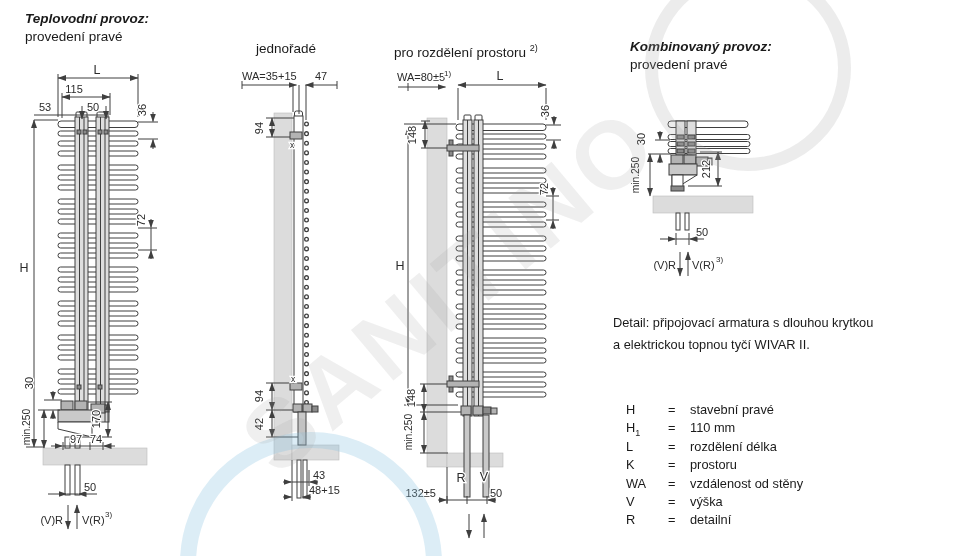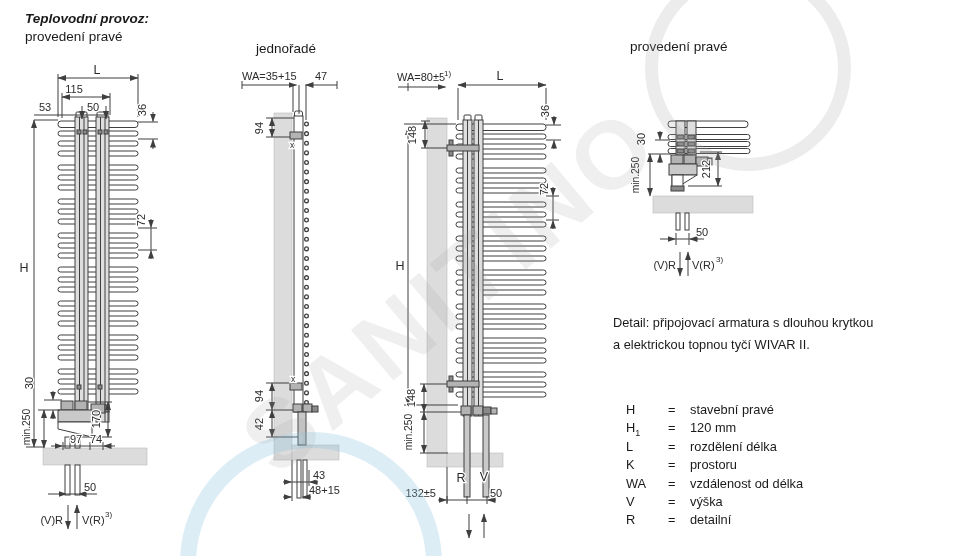--- a/index.html
+++ b/index.html
@@ -40,21 +40,23 @@
 <body>
 
 <div id="page">
 
   
   <div class="htitle" style="left:25px;top:10px;">
     <div class="bold">Teplovodní provoz:</div>
     <div>provedení pravé</div>
   </div>
   <div class="htitle" style="left:236px;top:40px;margin-left:20px;">jednořadé</div>
+  <div class="htitle" style="left:394px;top:40px;"><span>pro rozdělení prostoru</span> <sup>2)</sup></div>
   <div class="htitle" style="left:630px;top:38px;">
+    <div class="bold">Kombinovaný provoz:</div>
     <div>provedení pravé</div>
   </div>
 
   <svg width="960" height="556" viewBox="0 0 960 556">
     <defs>
       <marker id="ae" orient="auto" markerWidth="9" markerHeight="7" refX="8" refY="3">
         <path d="M0,0L8.5,3L0,6z" fill="#3f3f3f"></path>
       </marker>
       <marker id="as" orient="auto-start-reverse" markerWidth="9" markerHeight="7" refX="8" refY="3">
         <path d="M0,0L8.5,3L0,6z" fill="#3f3f3f"></path>
@@ -383,36 +385,36 @@
   
   <div id="legend">
     <div class="lrow">
         <span class="lsym"><span>H</span><sub></sub></span>
         <span class="leq">=</span>
         <span>stavební pravé</span>
       </div>
     <div class="lrow">
         <span class="lsym"><span>H</span><sub>1</sub></span>
         <span class="leq">=</span>
-        <span>120 mm</span>
+        <span>110 mm</span>
       </div>
     <div class="lrow">
         <span class="lsym"><span>L</span><sub></sub></span>
         <span class="leq">=</span>
         <span>rozdělení délka</span>
       </div>
     <div class="lrow">
         <span class="lsym"><span>K</span><sub></sub></span>
         <span class="leq">=</span>
         <span>prostoru</span>
       </div>
     <div class="lrow">
         <span class="lsym"><span>WA</span><sub></sub></span>
         <span class="leq">=</span>
-        <span>vzdálenost od délka</span>
+        <span>vzdálenost od stěny</span>
       </div>
     <div class="lrow">
         <span class="lsym"><span>V</span><sub></sub></span>
         <span class="leq">=</span>
         <span>výška</span>
       </div>
     <div class="lrow">
         <span class="lsym"><span>R</span><sub></sub></span>
         <span class="leq">=</span>
         <span>detailní</span>

